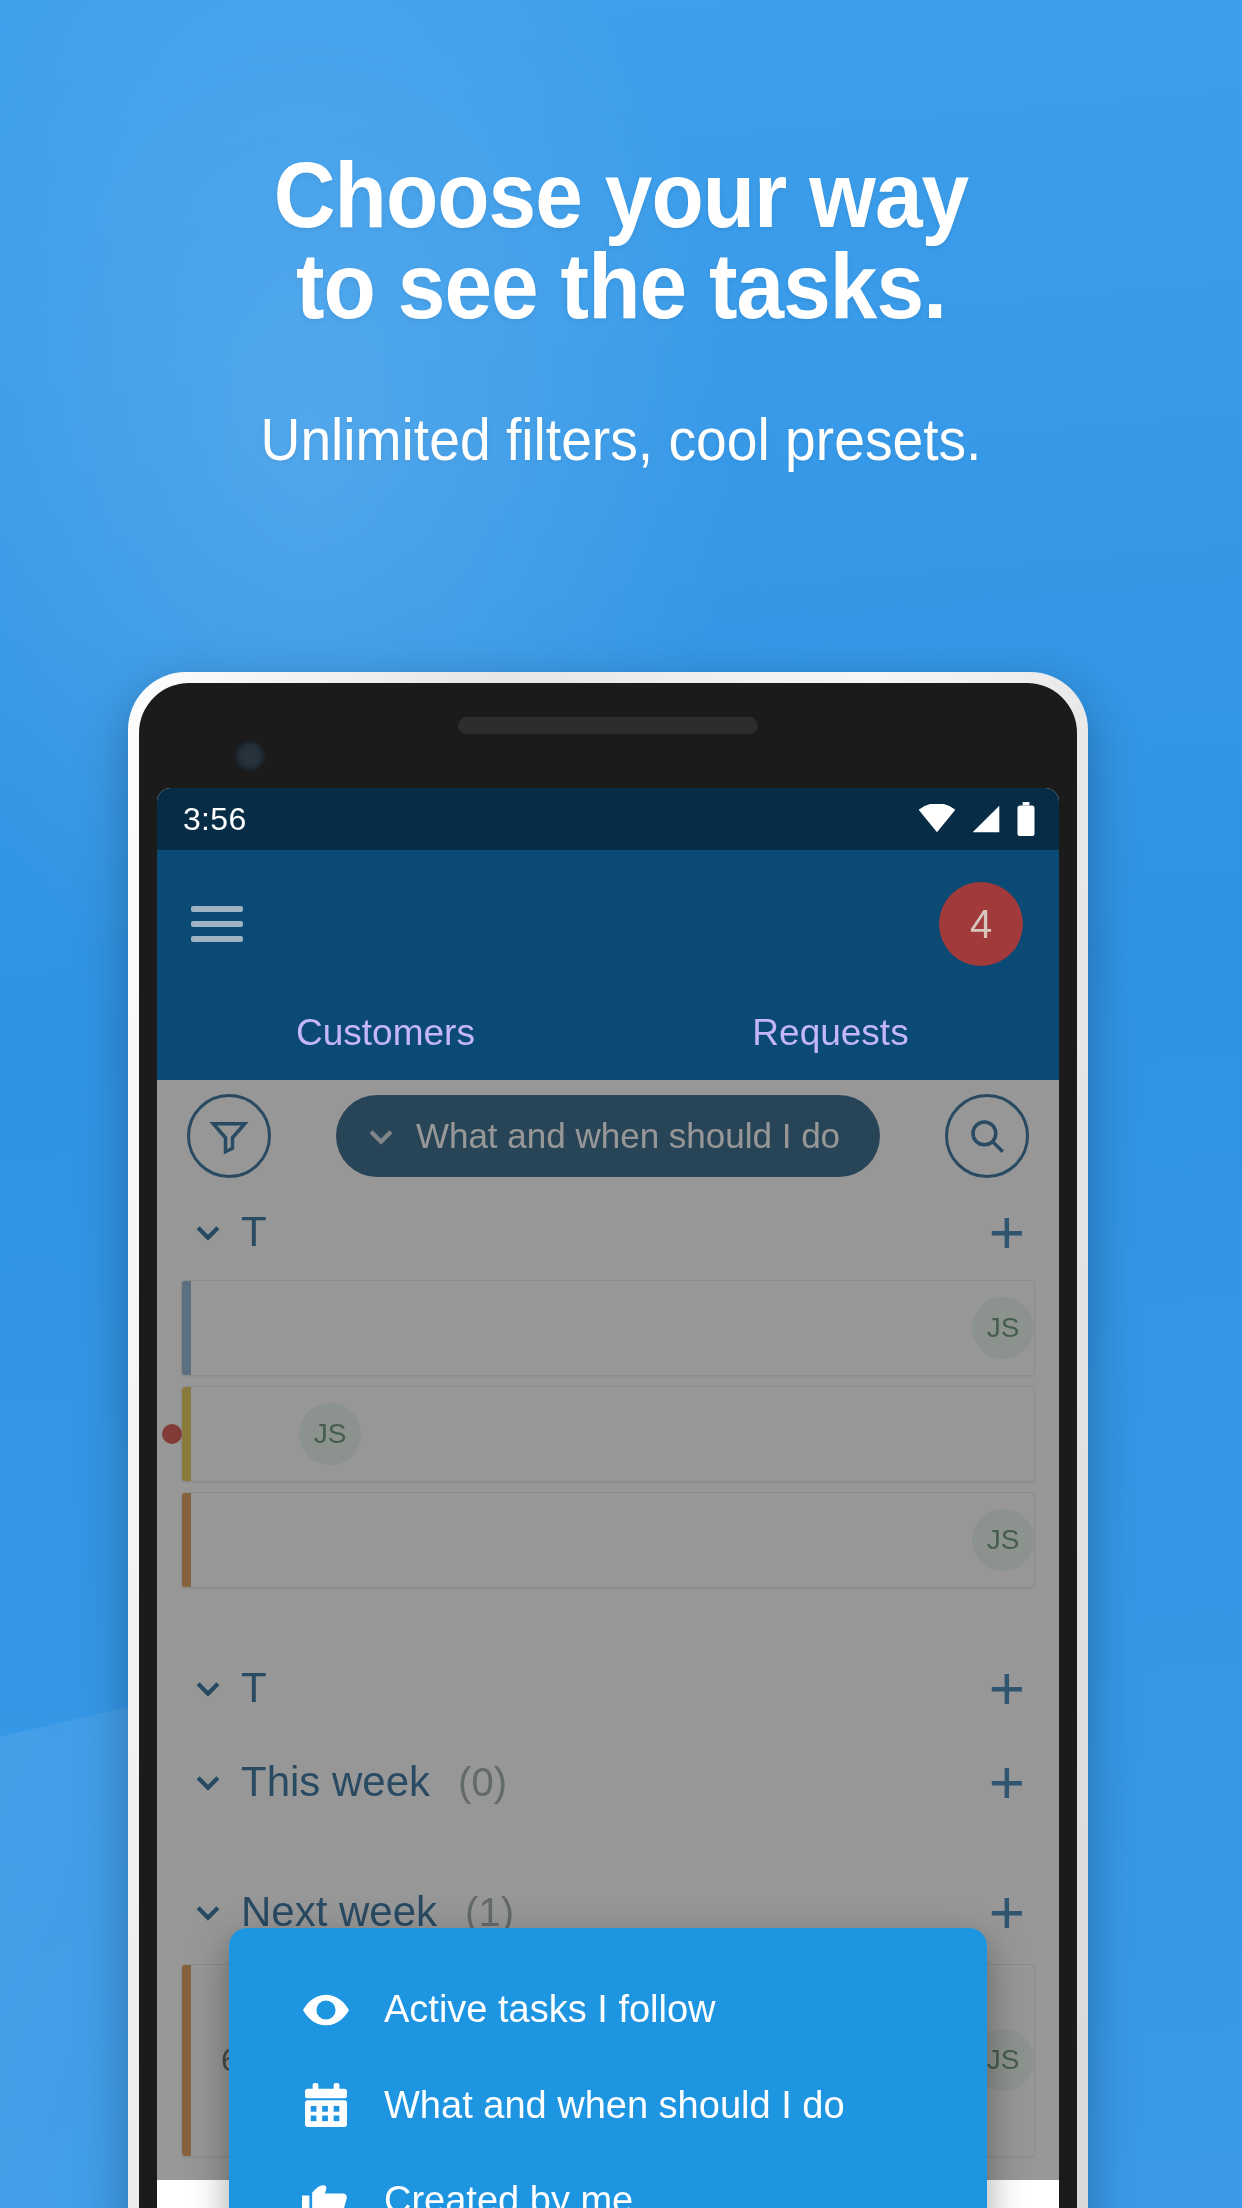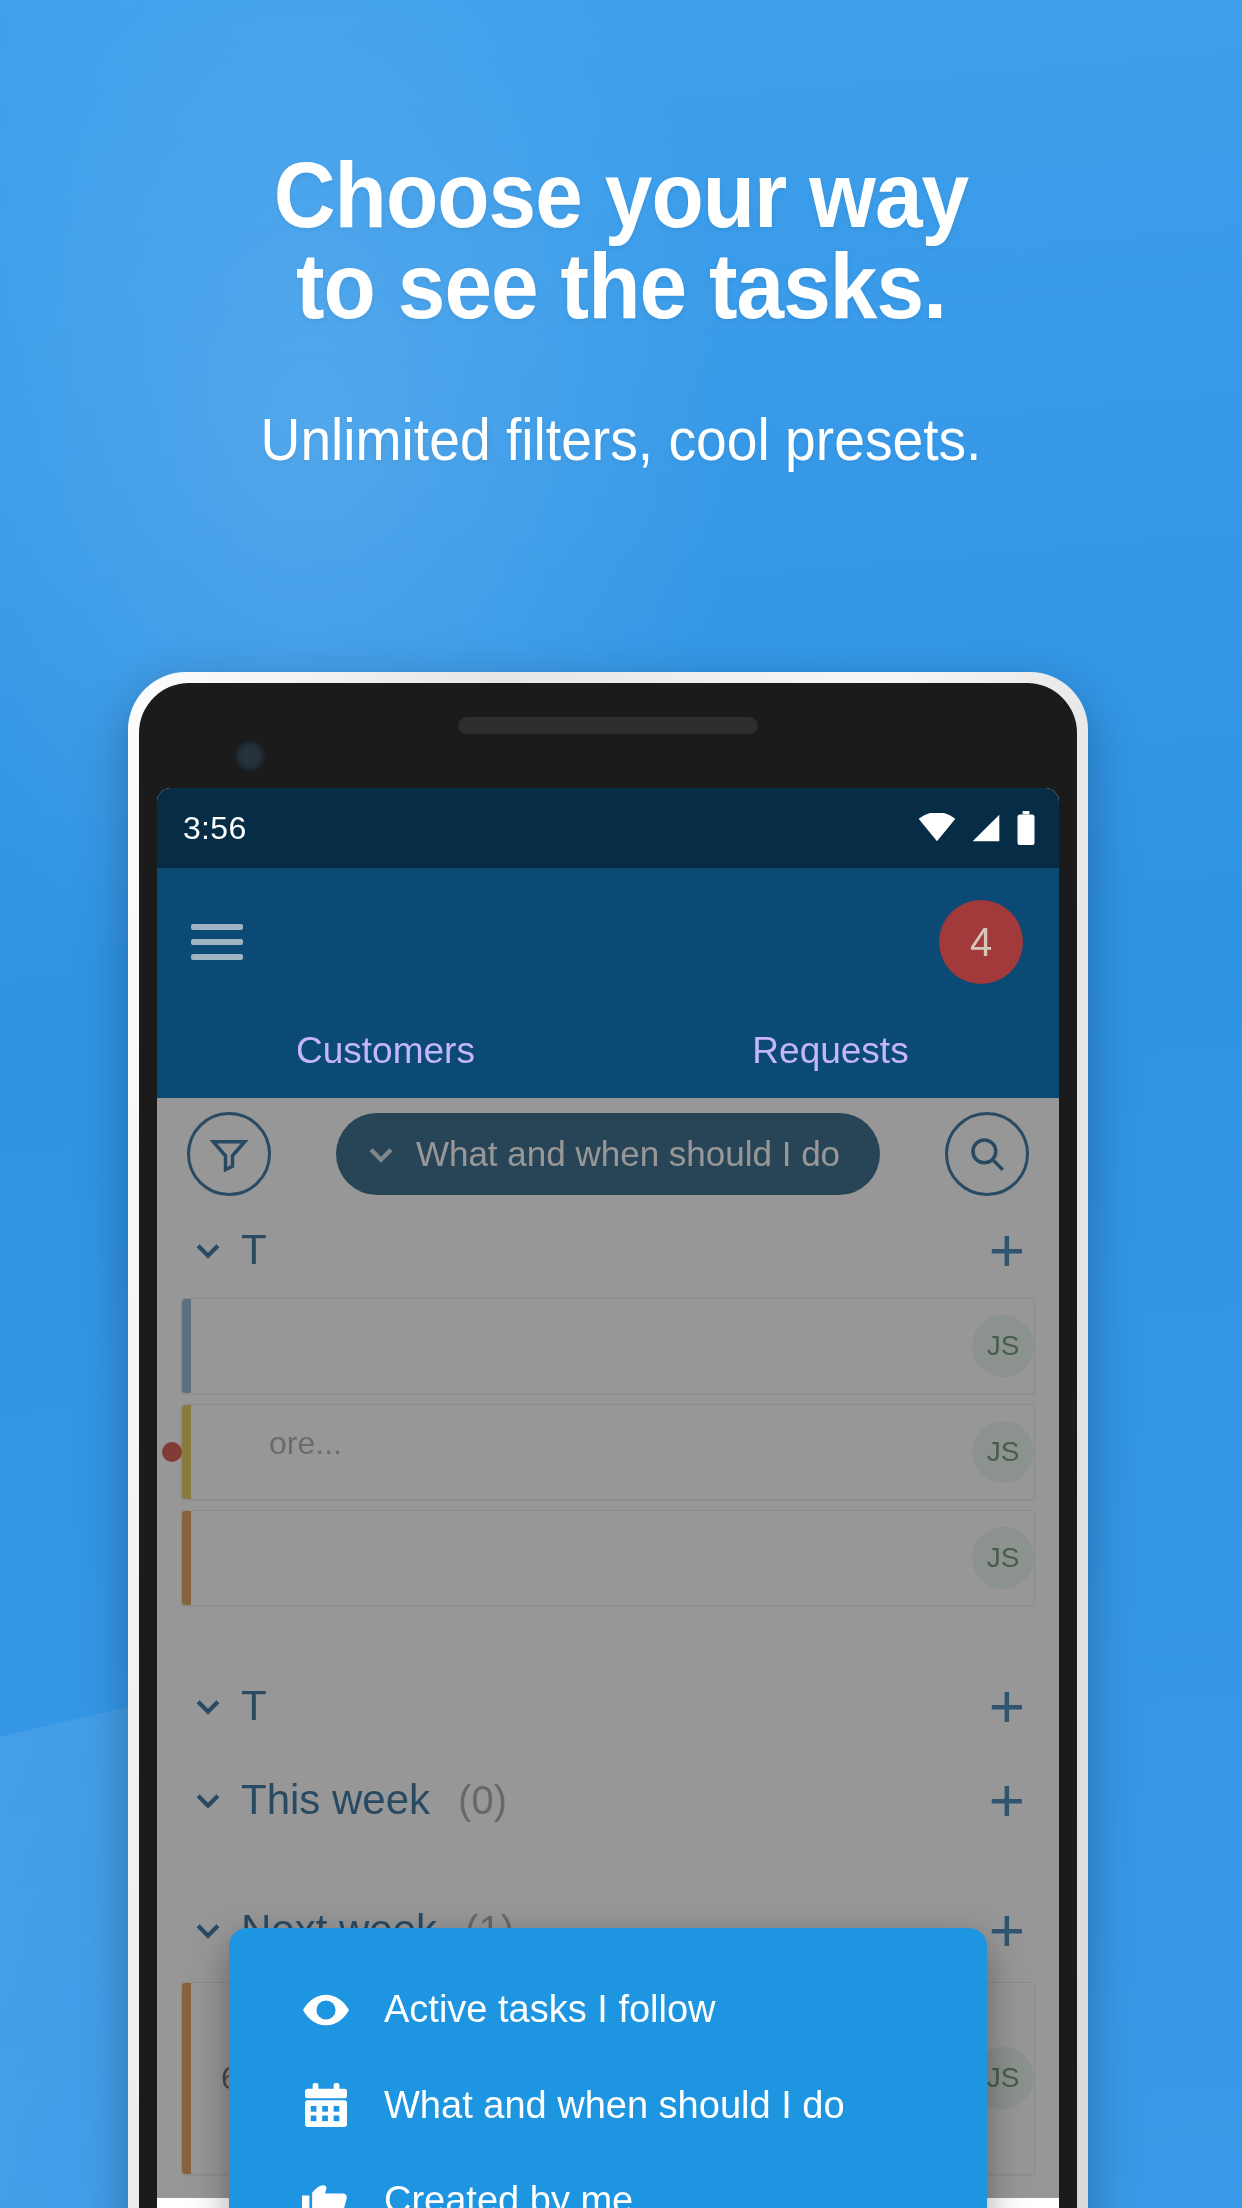--- a/index.html
+++ b/index.html
@@ -81,21 +81,21 @@
 
   
   #screen{
     position:absolute; left:18px; top:105px; right:18px; bottom:0;
     border-radius:14px 14px 0 0;
     background:#ffffff;
     overflow:hidden;
   }
 
   .statusbar{
-    height:80px; background:#062c46;
+    height:62px; background:#062c46;
     display:flex; align-items:center; justify-content:space-between;
     padding:0 22px 0 26px;
     color:#fff;
   }
   .statusbar .clock{ font-size:32px; letter-spacing:0.3px; }
   .status-icons{ display:flex; align-items:center; gap:12px; }
 
   .appbar{
     background:#0a4a74; position:relative;
     padding-top:22px;
@@ -323,24 +323,20 @@
           </div>
           <div class="task-av">
             <div class="avatar">JS</div>
           </div>
         </div>
 
         <div class="task-card">
           <div class="red-dot"></div>
           <div class="task-stripe" style="background:#e0c23a"></div>
           <div class="task-num"></div>
-          <div class="task-main">
-            <div class="task-title"></div>
-            <div class="task-sub">ore...</div>
-          </div>
           <div class="task-av">
             <div class="avatar">JS</div>
           </div>
         </div>
 
         <div class="task-card">
           <div class="task-stripe" style="background:#d98b3c"></div>
           <div class="task-num"></div>
           <div class="task-main">
             <div class="task-title"></div>

